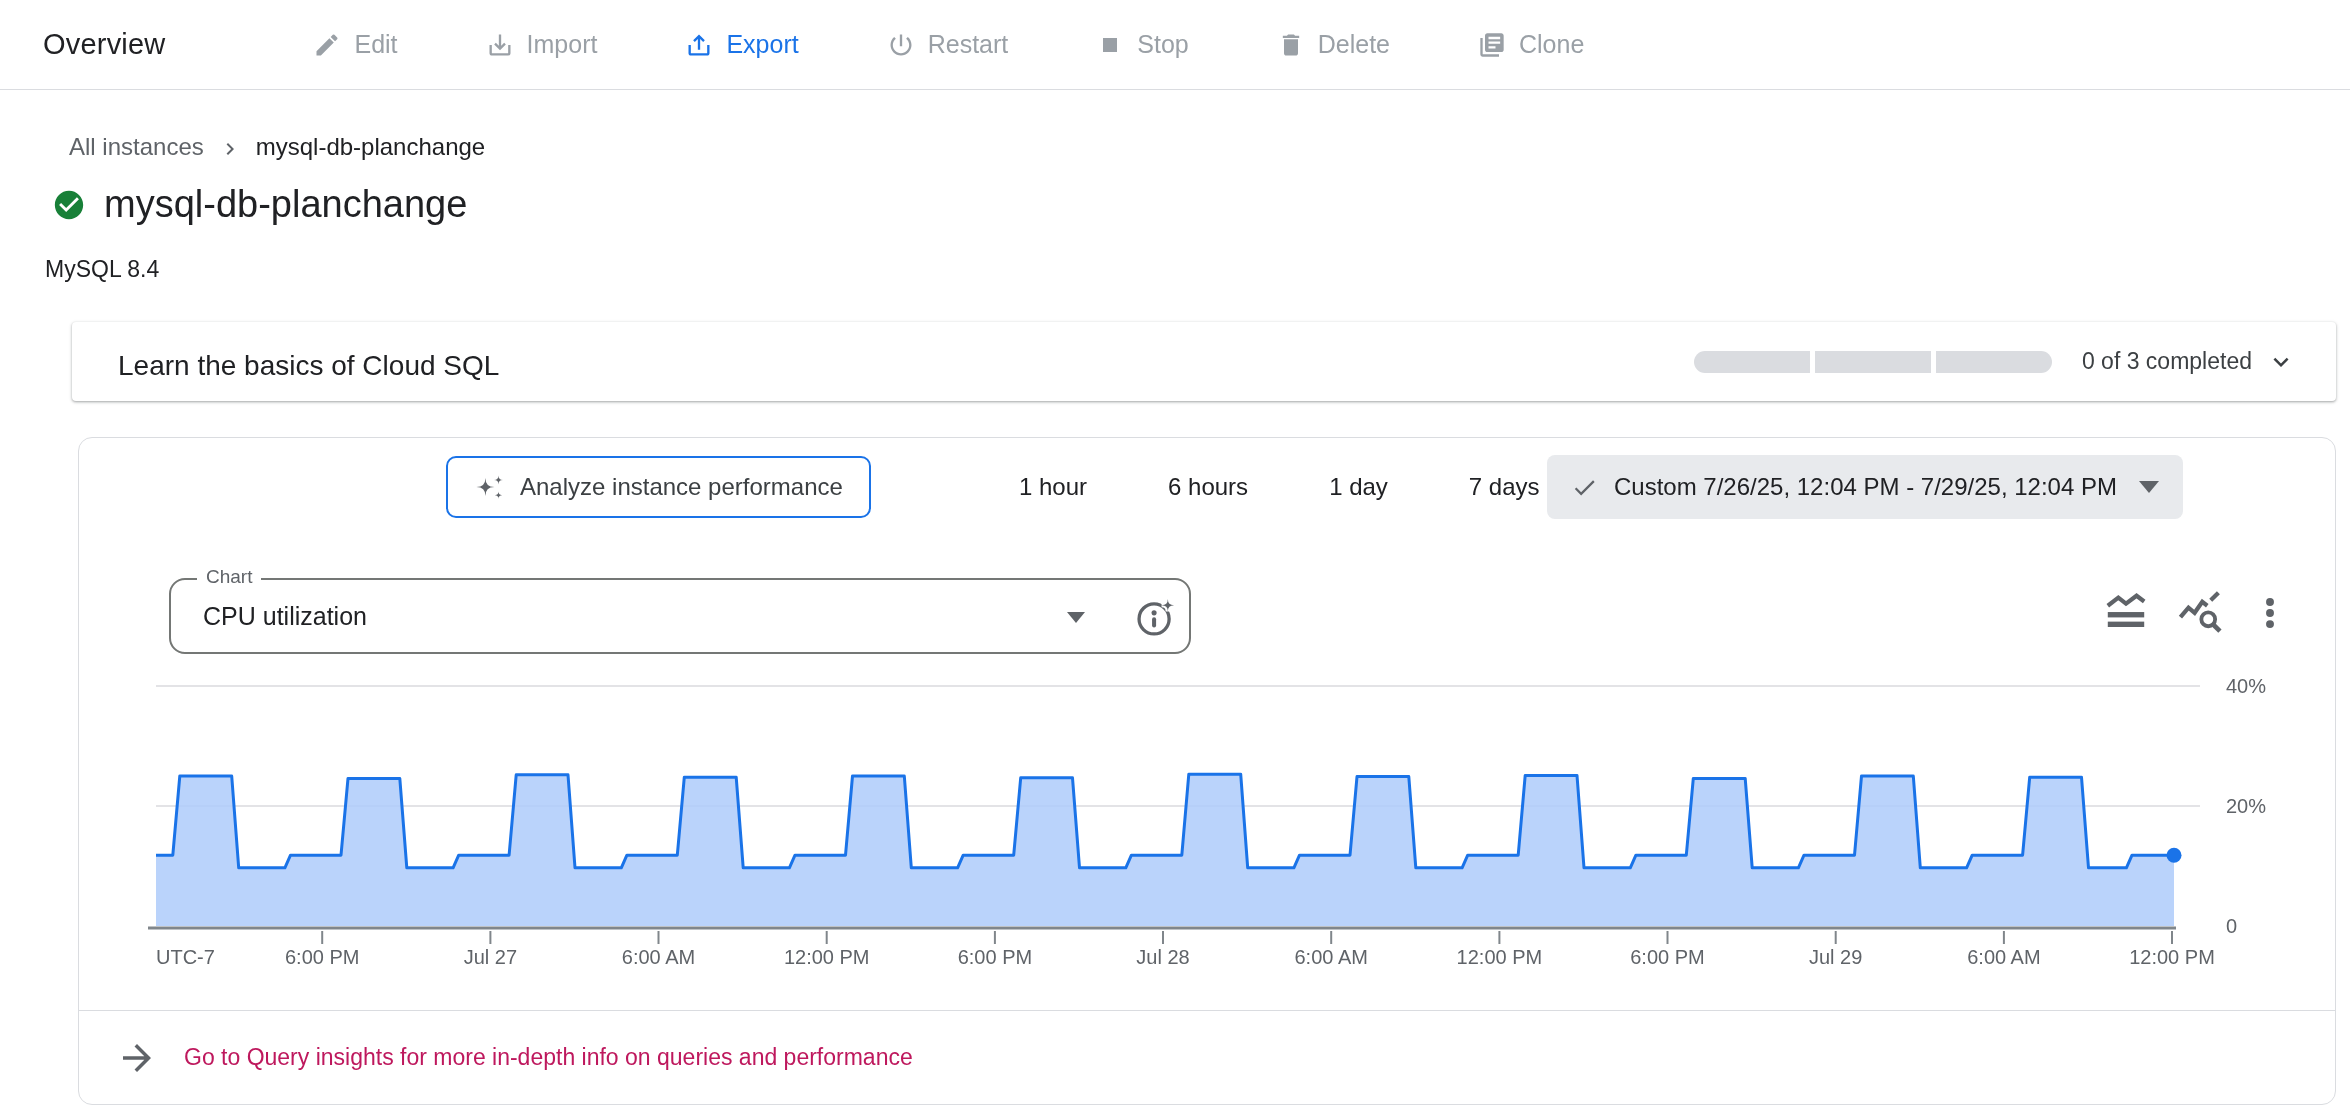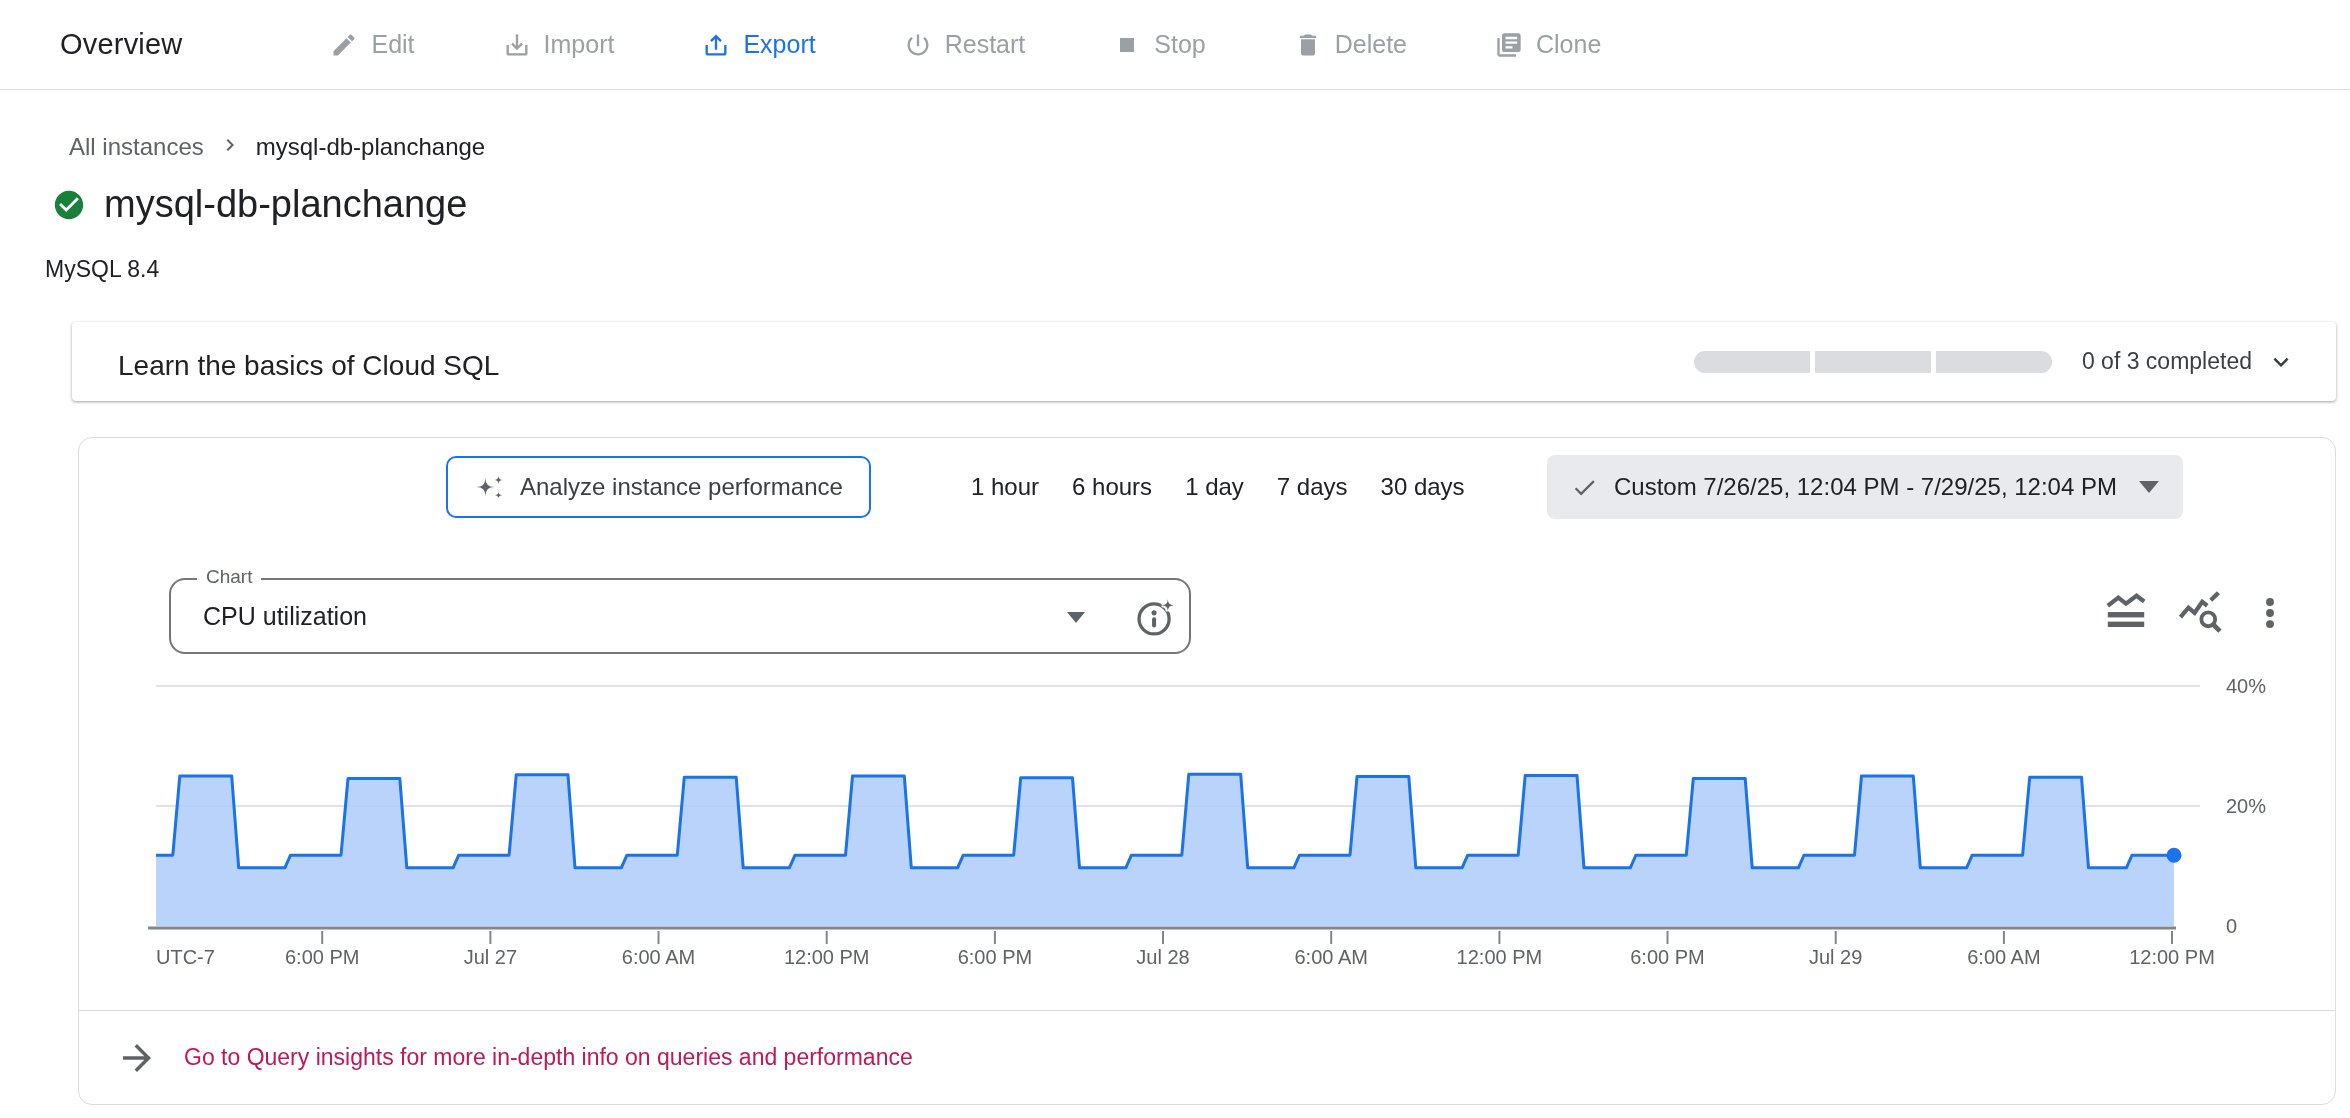--- a/index.html
+++ b/index.html
@@ -1,31 +1,31 @@
 <!DOCTYPE html>
 <html><head>
 <meta charset="utf-8">
 <style>
   * { margin:0; padding:0; box-sizing:border-box; }
   html,body { background:#fff; }
   body { font-family:"Liberation Sans", sans-serif; color:#202124; }
   #app { position:relative; width:2350px; height:1118px; background:#fff; overflow:hidden; }
 
   
-  .toolbar { display:flex; align-items:center; height:90px; padding-left:60px; border-bottom:1px solid #dadce0; background:#fff; }
+  .toolbar { display:flex; align-items:center; height:90px; padding-left:43px; border-bottom:1px solid #dadce0; background:#fff; }
   .page-title { font-size:29px; color:#202124; margin-right:148px; letter-spacing:.2px; }
   .actions { display:flex; align-items:center; gap:88px; }
   .action-btn { display:inline-flex; align-items:center; gap:13px; background:none; border:none; font-family:inherit;
                 font-size:25px; font-weight:500; color:#9aa0a6; cursor:pointer; }
   .action-btn svg { width:28px; height:28px; fill:#9aa0a6; }
   .action-btn.primary { color:#1a73e8; }
   .action-btn.primary svg { fill:#1a73e8; }
 
   
-  .breadcrumb { display:flex; align-items:flex-start; gap:14px; margin:43px 0 0 69px; font-size:24px; }
+  .breadcrumb { display:flex; align-items:flex-end; gap:14px; margin:43px 0 0 69px; font-size:24px; }
   .crumb-parent { color:#5f6368; cursor:pointer; }
   .crumb-sep svg { width:24px; height:24px; fill:#5f6368; display:block; }
   .crumb-current { color:#202124; font-weight:500; }
   .title-row { display:flex; align-items:center; gap:18px; margin:22px 0 0 52px; }
   .status-icon svg { width:34px; height:34px; display:block; }
   .instance-title { font-size:38px; color:#202124; font-weight:400; }
   .engine-version { margin:30px 0 0 45px; font-size:23px; color:#202124; }
 
   
   .learn-banner { position:absolute; left:72px; top:322px; width:2264px; height:79px; background:#fff; border-radius:4px;
@@ -43,21 +43,21 @@
 
   
   .chart-card { position:absolute; left:78px; top:437px; width:2258px; height:668px; border:1px solid #dadce0; border-radius:14px; background:#fff; }
 
   .analyze-btn { position:absolute; left:367px; top:18px; height:62px; display:inline-flex; align-items:center; gap:15px;
                  padding:8px 26px; background:#fff; border:2px solid #1a73e8; border-radius:10px; cursor:pointer; font-family:inherit; }
   .analyze-btn svg { width:31px; height:28px; fill:#5f6368; }
   .analyze-btn span { font-size:24px; font-weight:500; color:#3c4043; }
 
   .ranges { position:absolute; left:892px; top:18px; height:62px; display:flex; align-items:center; gap:33px; }
-  .range-option { font-size:24px; font-weight:500; color:#202124; cursor:pointer; white-space:nowrap; }
+  .range-option { font-size:24px; font-weight:500; color:#202124; cursor:pointer; white-space:nowrap;margin-left:48px; }
 
   .custom-pill { position:absolute; left:1468px; top:17px; height:64px; display:flex; align-items:center; gap:16px;
                  padding:0 24px; background:#e8eaed; border-radius:8px; cursor:pointer; }
   .custom-pill svg.check { width:27px; height:27px; fill:#5f6368; }
   .custom-pill .pill-label { font-size:24px; color:#202124; white-space:nowrap; }
   .tri-down { width:0; height:0; border-left:10px solid transparent; border-right:10px solid transparent; border-top:12px solid #5f6368; margin-left:6px; }
 
   .chart-select { position:absolute; left:90px; top:140px; width:1022px; height:76px; border:2px solid #747775; border-radius:16px; cursor:pointer; background:#fff; }
   .chart-select .floating-label { position:absolute; top:-14px; left:26px; background:#fff; padding:0 9px; font-size:19px; color:#5f6368; }
   .chart-select .select-value { position:absolute; left:32px; top:0; line-height:72px; font-size:25px; color:#202124; }

